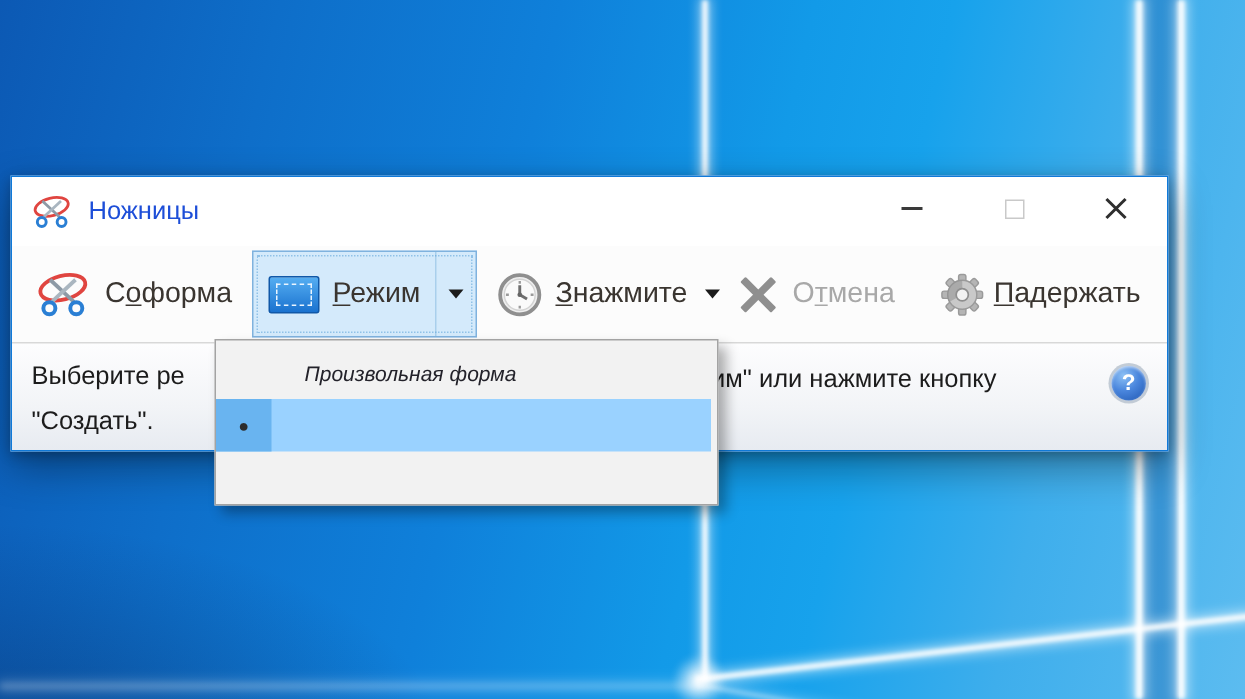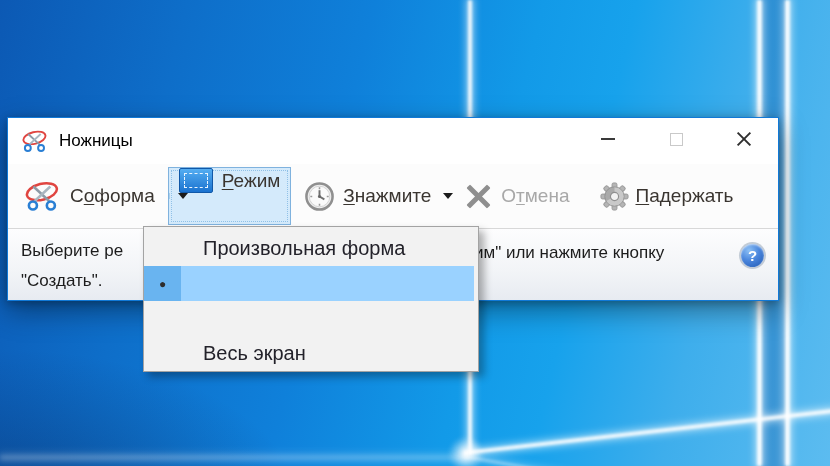--- a/index.html
+++ b/index.html
@@ -21,38 +21,38 @@
   .beam-d2{left:464px;top:455px;width:240px;height:3px;transform-origin:0 50%;transform:rotate(10deg);opacity:.5;}
   .beam-dl{left:0;top:456px;width:466px;height:3px;opacity:.4;filter:blur(2.5px);}
   .beam-glow{position:absolute;left:448px;top:436px;width:36px;height:36px;border-radius:50%;
     background:radial-gradient(circle,rgba(255,255,255,.95),rgba(255,255,255,0) 70%);filter:blur(2px);}
 
   
   .window{position:absolute;left:7px;top:117px;width:772px;height:184px;z-index:5;
     background:#fff;border:1px solid #1079d8;
     box-shadow:0 10px 26px rgba(0,0,0,.38),0 2px 8px rgba(0,0,0,.25);}
   .titlebar{height:46px;display:flex;align-items:center;padding-left:14px;background:#fff;}
-  .title-text{font-size:17px;color:#000000;margin-left:9px;}
+  .title-text{font-size:17px;color:#1d4ed8;margin-left:9px;}
   .caption-buttons{margin-left:auto;display:flex;align-self:flex-start;}
   .cap-btn{width:68px;height:42px;display:flex;align-items:center;justify-content:center;}
   .min-glyph{width:14px;height:0;border-top:2px solid #3a3a3a;display:block;}
   .max-glyph{width:13px;height:13px;border:1px solid #c9c9c9;display:block;}
   .x-glyph{position:relative;width:18px;height:18px;display:block;}
   .x-glyph::before,.x-glyph::after{content:"";position:absolute;left:0;top:8px;width:18px;height:2px;background:#2e2e2e;}
   .x-glyph::before{transform:rotate(45deg);} .x-glyph::after{transform:rotate(-45deg);}
 
   
   .toolbar{height:64px;display:flex;align-items:center;padding:0 8px 0 17px;background:#fcfcfc;}
   .tool{display:flex;align-items:center;}
   .tool-label{font-size:19px;color:#3a3530;white-space:pre;}
   .accel{text-decoration:underline;text-underline-offset:2px;}
   .btn-new{margin-right:13px;}
   .btn-new .tool-label{margin-left:7px;}
   .mode-group{display:flex;align-items:stretch;height:58px;margin-right:13px;
-    background:#d4eafb;border:1px solid #7fb2de;outline:1px dotted rgba(90,160,215,.55);outline-offset:-4px;flex-direction:column;}
+    background:#d4eafb;border:1px solid #7fb2de;outline:1px dotted rgba(90,160,215,.55);outline-offset:-4px;}
   .mode-main{display:flex;align-items:center;padding:0 10px;}
   .mode-main .tool-label{margin-left:9px;}
   .mode-arrow{width:27px;display:flex;align-items:center;justify-content:center;border-left:1px solid #a9cfec;}
   .mode-icon{position:relative;width:34px;height:25px;border-radius:2px;
     background:linear-gradient(180deg,#55aef2,#1a72cf);border:1px solid #1058a8;}
   .mode-icon .inner{position:absolute;inset:4px;border:1px dashed #eaf5ff;}
   .btn-delay{margin-right:12px;}
   .btn-delay .tool-label{margin-left:8px;margin-right:12px;}
   .btn-cancel{margin-right:29px;}
   .btn-cancel .tool-label{color:#a8a8a8;margin-left:9px;}
@@ -75,21 +75,21 @@
     background:radial-gradient(circle at 35% 28%,#8cc0f5 0%,#4a86dd 45%,#1d55b0 100%);
     box-shadow:0 0 0 2px rgba(188,198,210,.9), inset 0 1px 2px rgba(255,255,255,.6);
     color:#fff;font-weight:bold;font-size:15px;display:flex;align-items:center;justify-content:center;}
 
   
   .menu{position:absolute;left:143px;top:226px;width:336px;z-index:10;
     background:#f2f2f2;border:1px solid #a3a3a3;padding:4px 0 0 0;
     box-shadow:5px 5px 8px rgba(0,0,0,.32);}
   .menu-row{height:35px;display:flex;align-items:stretch;}
   .menu-gutter{width:37px;display:flex;align-items:center;justify-content:center;}
-  .menu-label{display:flex;align-items:center;padding-left:22px;font-size:20px;color:#23222a;flex:1;}
+  .menu-label{display:flex;align-items:center;padding-left:22px;font-size:14px;color:#23222a;flex:1;font-style:italic;}
   .menu-row.selected{background:#9ad2ff;margin-right:4px;}
   .menu-row.selected .menu-gutter{background:#69b4f0;}
   .bullet{font-size:12px;color:#2d2d2d;line-height:1;}
 </style>
 </head>
 <body>
 
 <div class="desktop">
   <div class="shade-bl"></div>
   <div class="dark-band"></div>
@@ -212,18 +212,14 @@
       <span class="menu-label">Произвольная форма</span>
     </div>
     <div class="menu-row selected">
       <span class="menu-gutter">
           <span class="bullet">●</span>
         </span>
     </div>
     <div class="menu-row">
       <span class="menu-gutter"></span>
     </div>
-    <div class="menu-row">
-      <span class="menu-gutter"></span>
-      <span class="menu-label">Весь экран</span>
-    </div>
   </div>
 </div>
 
 </body></html>

